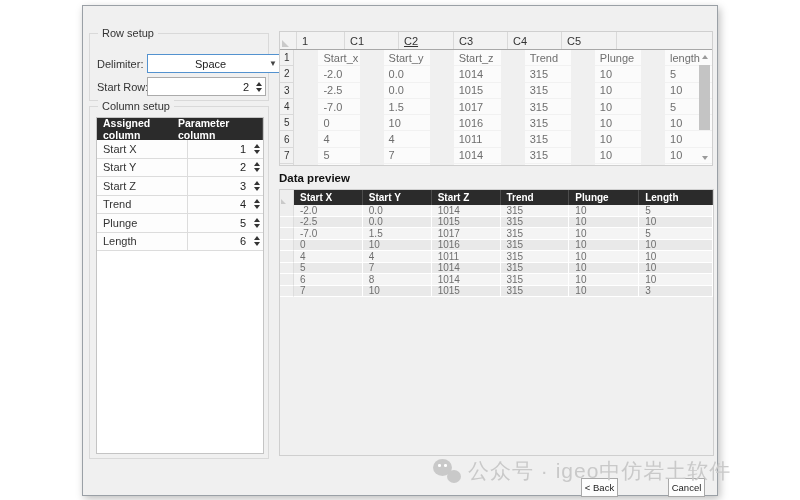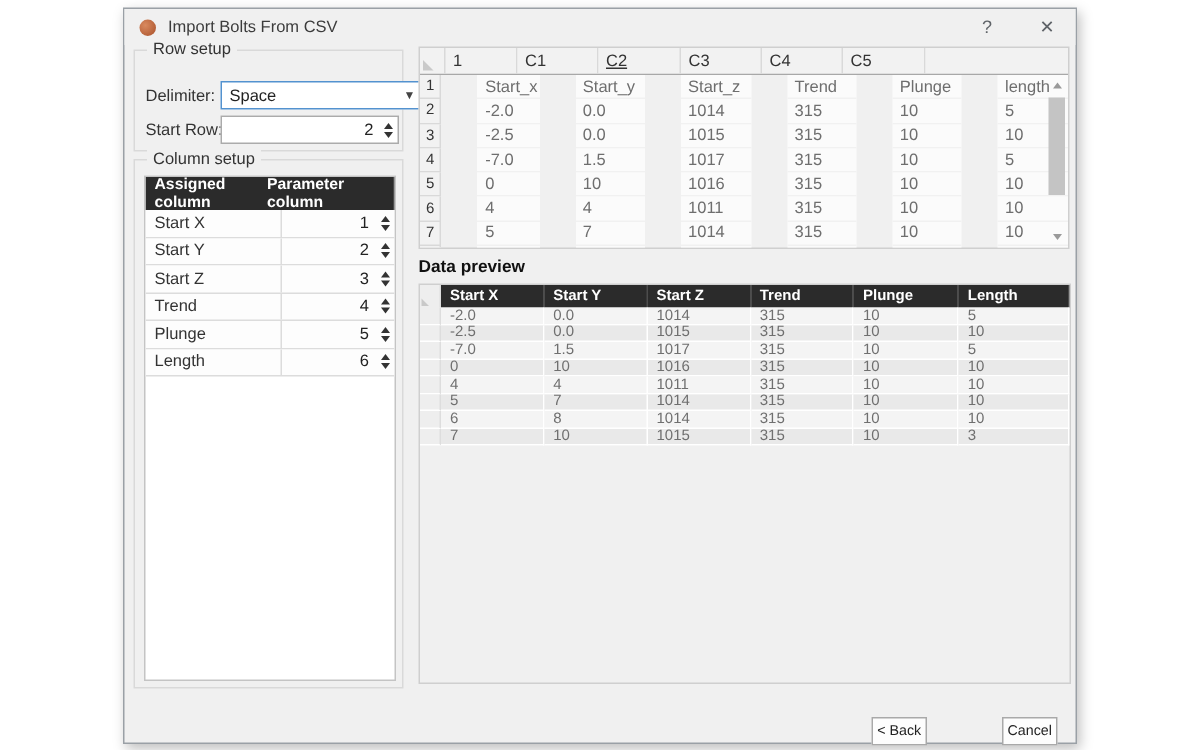--- a/index.html
+++ b/index.html
@@ -86,31 +86,25 @@
   .wm-b2 { position:absolute; right:0; bottom:0; width:14px; height:13px; border-radius:50%; background:#c9c9c9; border:2px solid #ffffff00; }
   .wm-eye { position:absolute; width:2.5px; height:2.5px; border-radius:50%; background:#ffffff; }
   .wm-text { font-size:21px; color:#c9c9c9; letter-spacing:1px; white-space:nowrap; }
 </style>
 </head>
 <body>
 
 <div class="stage">
   <div class="dialog">
 
-    <div class="titlebar">
-      <span class="app-icon"></span>
-      <span class="title-text">Import Bolts From CSV</span>
-      <div class="tb-btn tb-help">?</div>
-      <div class="tb-btn tb-close">✕</div>
-    </div>
 
     <div class="groupbox" style="left:6px; top:27px; width:180px; height:68px;">
       <span class="gb-label">Row setup</span>
       <span class="field-label" style="left:7px; top:24px;">Delimiter:</span>
-      <div class="combo" style="left:57px; top:20px; width:135px;">
+      <div class="combo" style="left:57px; top:20px; width:135px;padding-left:42px;">
         <span class="combo-text">Space</span>
         <span class="combo-arrow">▼</span>
       </div>
       <span class="field-label" style="left:7px; top:47px;">Start Row:</span>
       <div class="spinfield" style="left:57px; top:43px; width:119px;">
         <span class="spin-value">2</span>
         <span class="spinner">
           <span class="tri-up"></span>
           <span class="tri-dn"></span>
         </span>
@@ -375,15 +369,24 @@
             <div class="pv-cell" style="width: 70px;">10</div>
             <div class="pv-cell" style="width: 74px;">3</div>
           </div>
         </div>
     </div>
 
     <div class="btn btn-back">&lt; Back</div>
     <div class="btn btn-next">Next &gt;</div>
     <div class="btn btn-cancel">Cancel</div>
 
+    <div class="watermark">
+      <span class="wm-icon">
+        <span class="wm-b1"></span>
+        <span class="wm-b2"></span>
+        <span class="wm-eye" style="left:5px; top:5px;"></span>
+        <span class="wm-eye" style="left:11px; top:5px;"></span>
+      </span>
+      <span class="wm-text">公众号 · igeo中仿岩土软件</span>
+    </div>
 
   </div>
 </div>
 
 </body></html>

